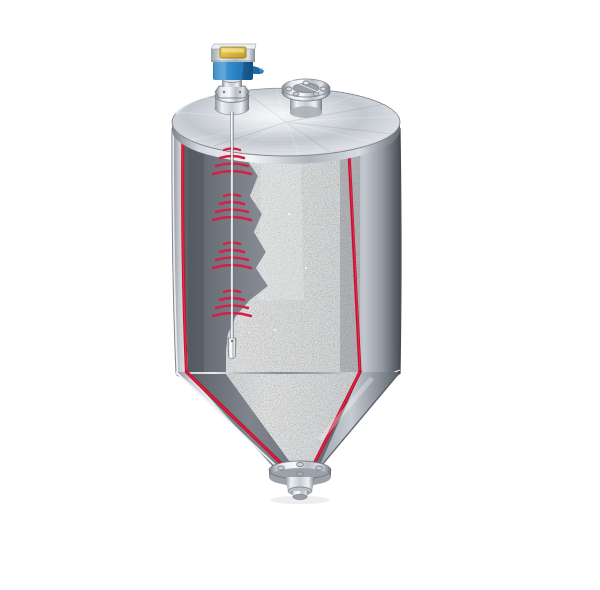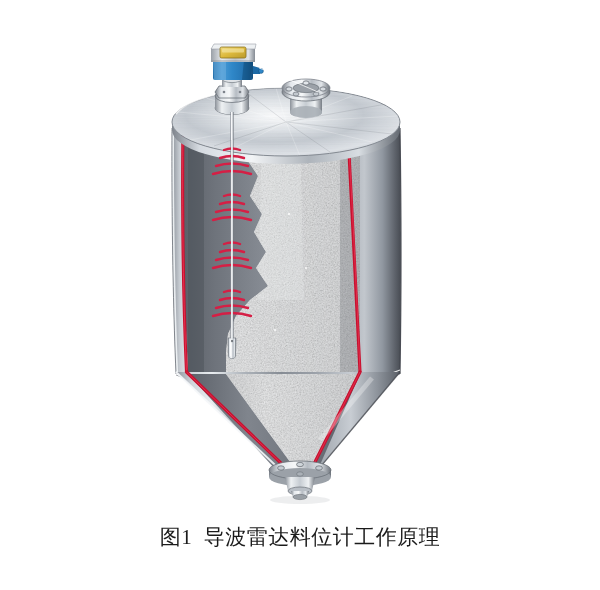--- a/index.html
+++ b/index.html
@@ -444,17 +444,14 @@
 
       <g>
         <rect x="231.0" y="140" width="2.0" height="200" fill="#cfd4d9" opacity="0.95"></rect>
         <rect x="231.4" y="140" width="0.8" height="200" fill="#ffffff" opacity="0.85"></rect>
       </g>
 
       <ellipse cx="300" cy="500" rx="30" ry="4" fill="#9aa0a7" opacity="0.18"></ellipse>
     </svg>
   </div>
 
-  <div id="caption">
-    <span class="cap-text">图1  导波雷达料位计工作原理</span>
-  </div>
 
 </div>
 
 </body></html>

